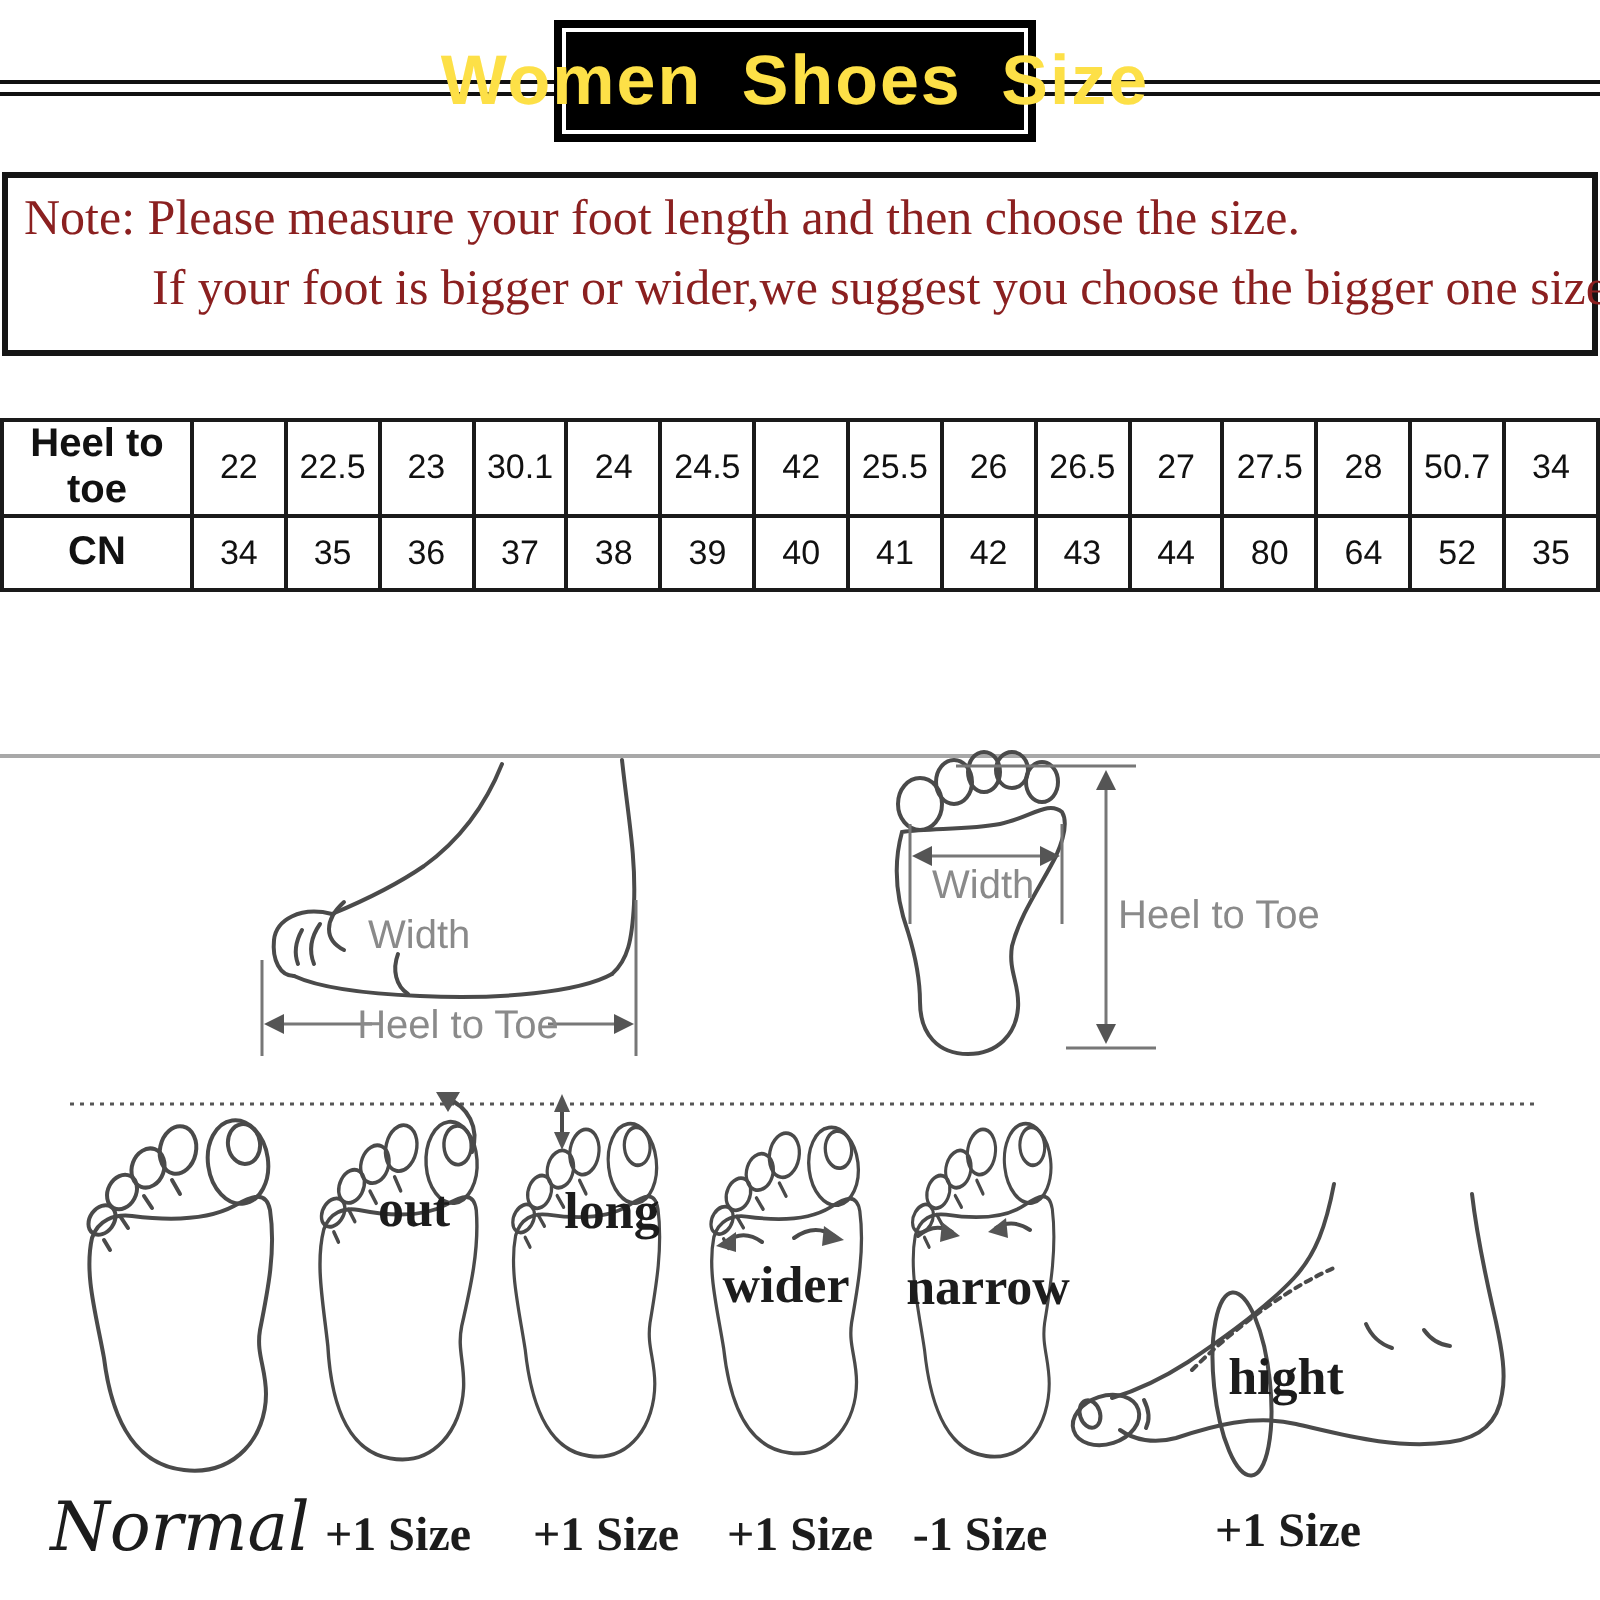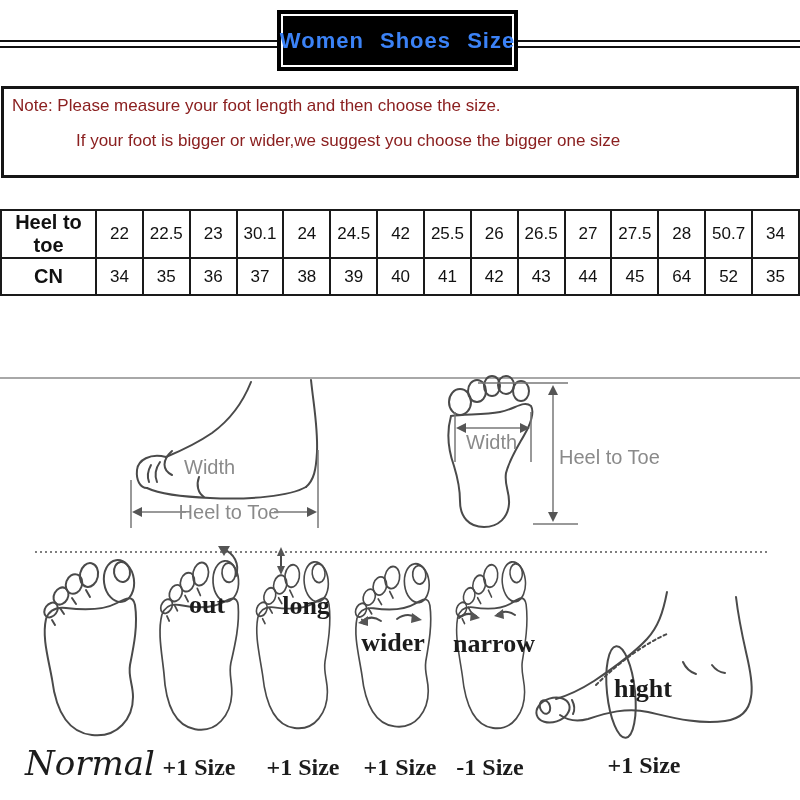--- a/index.html
+++ b/index.html
@@ -2,24 +2,24 @@
 <html><head>
 <meta charset="utf-8">
 <style>
   html,body{margin:0;padding:0;background:#fff;}
   .page{position:relative;width:800px;height:800px;background:#ffffff;overflow:hidden;
         font-family:"Liberation Sans",sans-serif;}
   
   .rule{position:absolute;left:0;width:800px;height:2px;background:#111;}
   .title-box{position:absolute;left:277px;top:10px;width:241px;height:61px;background:#000;z-index:2;}
   .title-inner{position:absolute;inset:4px;border:2px solid #fff;display:flex;align-items:center;justify-content:center;}
-  .title-text{color:#3b82f6;font-size:22px;font-weight:bold;letter-spacing:1px;word-spacing:9px;white-space:nowrap;}
+  .title-text{color:#fde047;font-size:35px;font-weight:bold;letter-spacing:1px;word-spacing:9px;white-space:nowrap;}
   
   .note-box{position:absolute;left:1px;top:86px;width:792px;height:86px;border:3px solid #151515;background:#fff;}
-  .note-line{position:absolute;color:#8b2020;font-family:Liberation Sans, sans-serif;font-size:17px;white-space:nowrap;}
+  .note-line{position:absolute;color:#8b2020;font-family:Liberation Serif, serif;font-size:25px;white-space:nowrap;}
   .note-line.l1{left:8px;top:7px;}
   .note-line.l2{left:72px;top:42px;}
   
   table.size{position:absolute;left:0;top:209px;width:800px;border-collapse:collapse;table-layout:fixed;background:#fff;}
   table.size td{border:2px solid #1a1a1a;text-align:center;vertical-align:middle;height:35px;
                 font-size:17px;color:#111;padding:0;}
   table.size td.rowhead{font-weight:bold;font-size:20px;}
   table.size col.headcol{width:95px;}
   
   .mid-svg{position:absolute;left:0;top:330px;}
@@ -94,21 +94,21 @@
       <td>35</td>
       <td>36</td>
       <td>37</td>
       <td>38</td>
       <td>39</td>
       <td>40</td>
       <td>41</td>
       <td>42</td>
       <td>43</td>
       <td>44</td>
-      <td>45</td>
+      <td>80</td>
       <td>64</td>
       <td>52</td>
       <td>35</td>
     </tr>
   </tbody>
     </table>
 
   <svg class="mid-svg" width="800" height="215" viewBox="0 0 800 215">
     <line x1="0" y1="48" x2="800" y2="48" stroke="#a8a8a8" stroke-width="2"></line>
 

